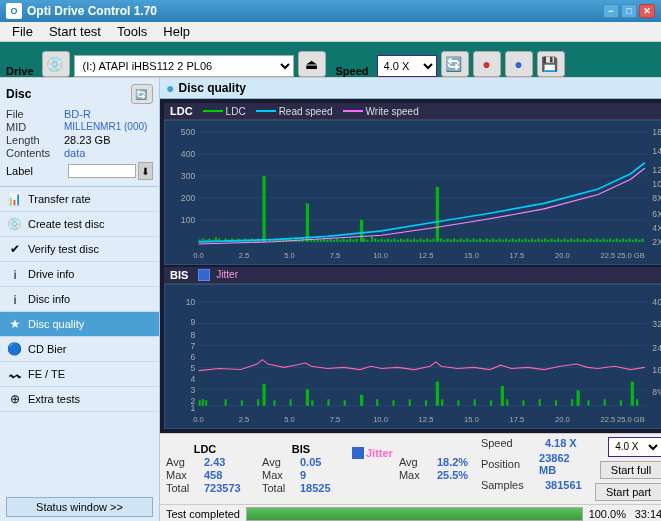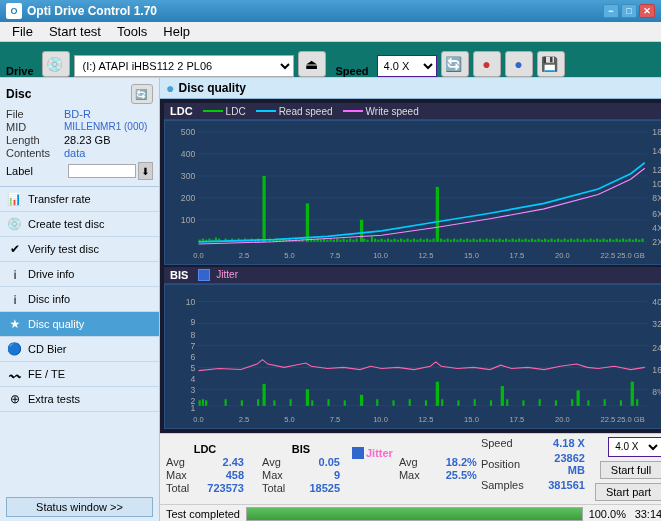--- a/index.html
+++ b/index.html
@@ -200,21 +200,21 @@
     .stats-row {
       display: flex;
       align-items: center;
       gap: 4px;
       font-size: 11px;
     }
     .stat-col { display: flex; flex-direction: column; gap: 1px; }
     .stat-header { font-weight: bold; text-align: center; padding: 0 8px; font-size: 11px; }
     .stat-row-inner { display: flex; align-items: center; gap: 4px; }
     .stat-key { width: 34px; font-size: 11px; color: #333; }
-    .stat-val { color: #3366cc; font-weight: bold; font-size: 11px; min-width: 40px; text-align: right; }
+    .stat-val { color: #3366cc; font-weight: bold; font-size: 11px; min-width: 40px; }
     .stat-checkbox {
       width: 12px; height: 12px; background: #3366cc;
       border: 1px solid #3366cc; display: inline-block;
       vertical-align: middle; margin-right: 2px;
     }
     .jitter-label { color: #ff66cc; font-size: 11px; font-weight: bold; }
     .right-stats { display: flex; align-items: flex-start; gap: 10px; margin-left: auto; }
     .stat-btn {
       padding: 2px 10px;
       font-size: 11px;

